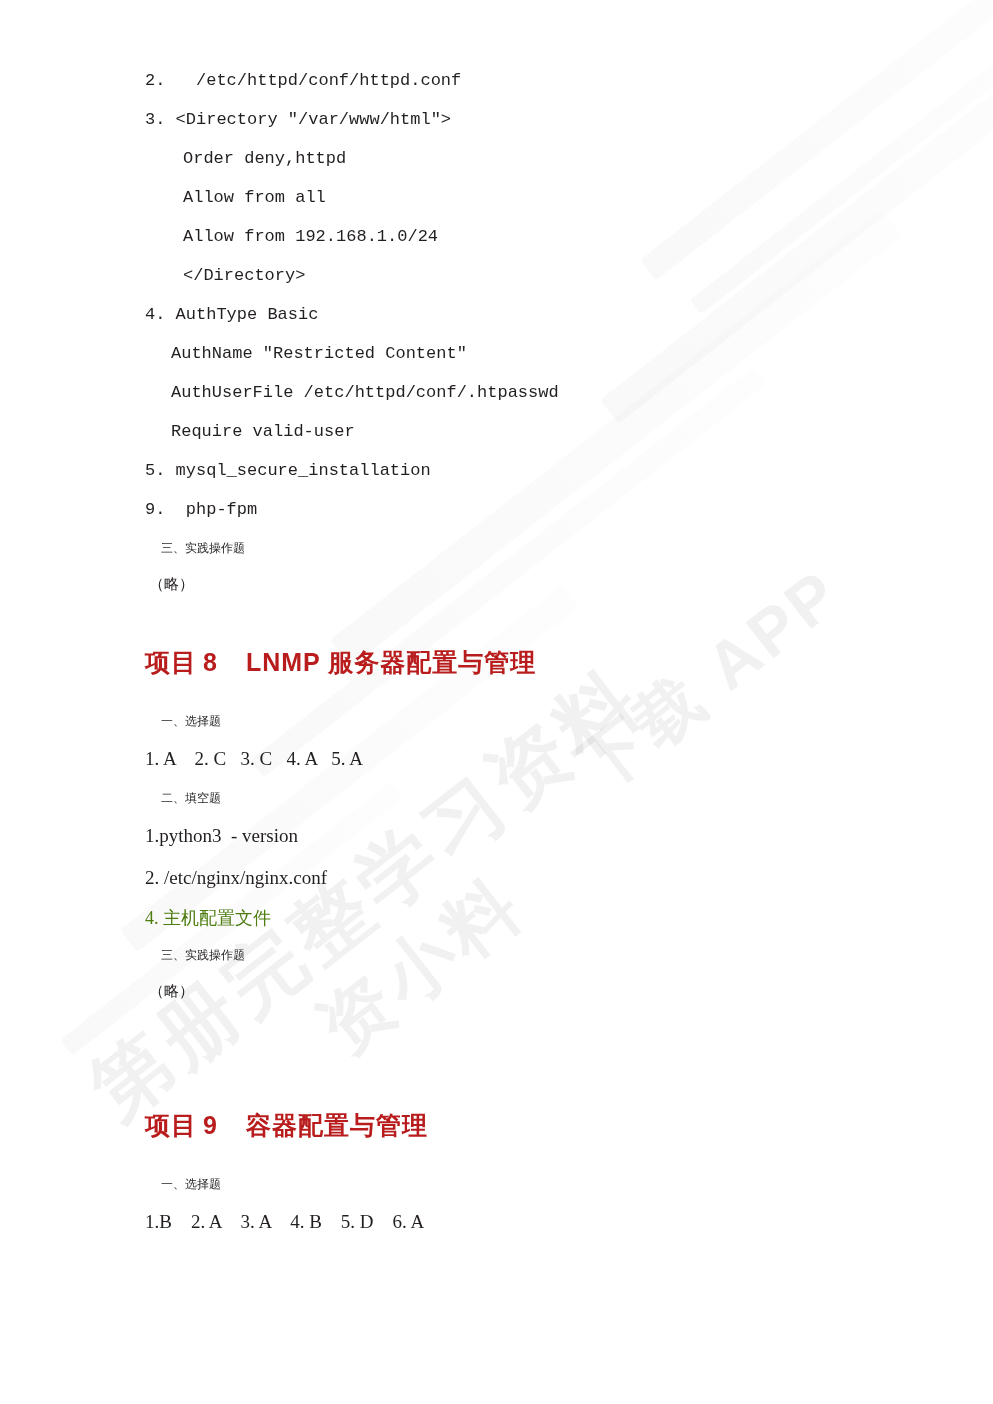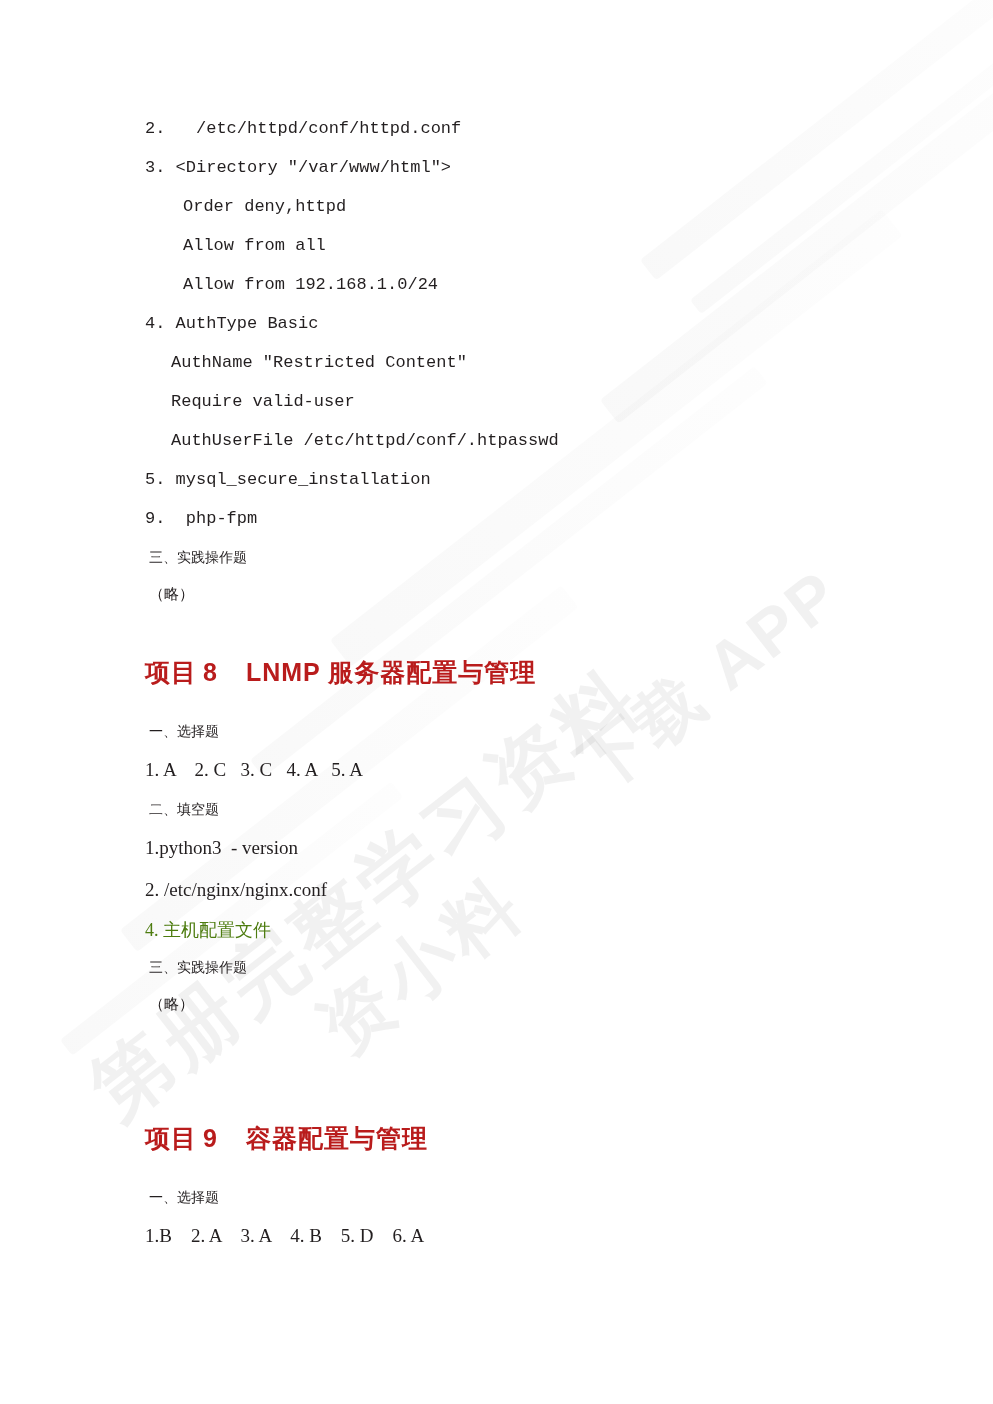--- a/index.html
+++ b/index.html
@@ -58,21 +58,21 @@
     background: linear-gradient(90deg, rgba(140,140,140,0.055), rgba(140,140,140,0.015));
     transform-origin: left top;
     transform: rotate(-38deg);
     border-radius: 4px;
   }
 
   
   .content {
     position: relative;
     z-index: 2;
-    padding: 120px 140px 0 145px;
+    padding: 72px 140px 0 145px;
   }
 
   .mono-line {
     font-family: "Liberation Mono", monospace;
     font-size: 17px;
     color: #231f20;
     line-height: 1.0;
     margin: 0 0 22px 0;
     white-space: pre;
   }
@@ -108,23 +108,23 @@
   .ans-line {
     font-family: Liberation Serif, serif;
     font-size: 19px;
     color: #231f20;
     margin: 0 0 20px 0;
     white-space: pre;
   }
 
   .section-head {
     font-family: "Liberation Sans", sans-serif;
-    font-size: 14px;
+    font-size: 12px;
     color: #231f20;
-    margin: 0 0 18px 4px;
+    margin: 0 0 18px 16px;
   }
 
   .blk { margin-bottom: 0; }
   .spacer-lg { height: 36px; }
 </style>
 </head>
 <body>
 
 <div class="page">
 
@@ -143,24 +143,25 @@
   </div>
 
   <div class="content">
 
     <div class="blk">
       <p class="mono-line">2.   /etc/httpd/conf/httpd.conf</p>
       <p class="mono-line">3. &lt;Directory "/var/www/html"&gt;</p>
       <p class="mono-line indent-1">Order deny,httpd</p>
       <p class="mono-line indent-1">Allow from all</p>
       <p class="mono-line indent-1">Allow from 192.168.1.0/24</p>
+      <p class="mono-line indent-1">&lt;/Directory&gt;</p>
       <p class="mono-line">4. AuthType Basic</p>
       <p class="mono-line indent-2">AuthName "Restricted Content"</p>
+      <p class="mono-line indent-2">AuthUserFile /etc/httpd/conf/.htpasswd</p>
       <p class="mono-line indent-2">Require valid-user</p>
-      <p class="mono-line indent-2">AuthUserFile /etc/httpd/conf/.htpasswd</p>
       <p class="mono-line">5. mysql_secure_installation</p>
       <p class="mono-line">9.  php-fpm</p>
       <p class="section-head">三、实践操作题</p>
       <p class="cn-small">（略）</p>
     </div>
 
     <h2 class="project-title">
       <span>项目</span><span class="num">8</span><span class="gap"></span><span>LNMP 服务器配置与管理</span>
     </h2>
 

